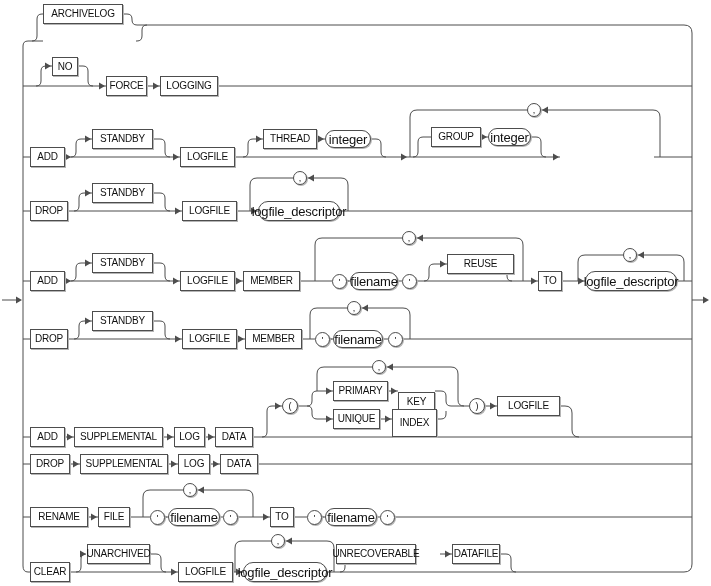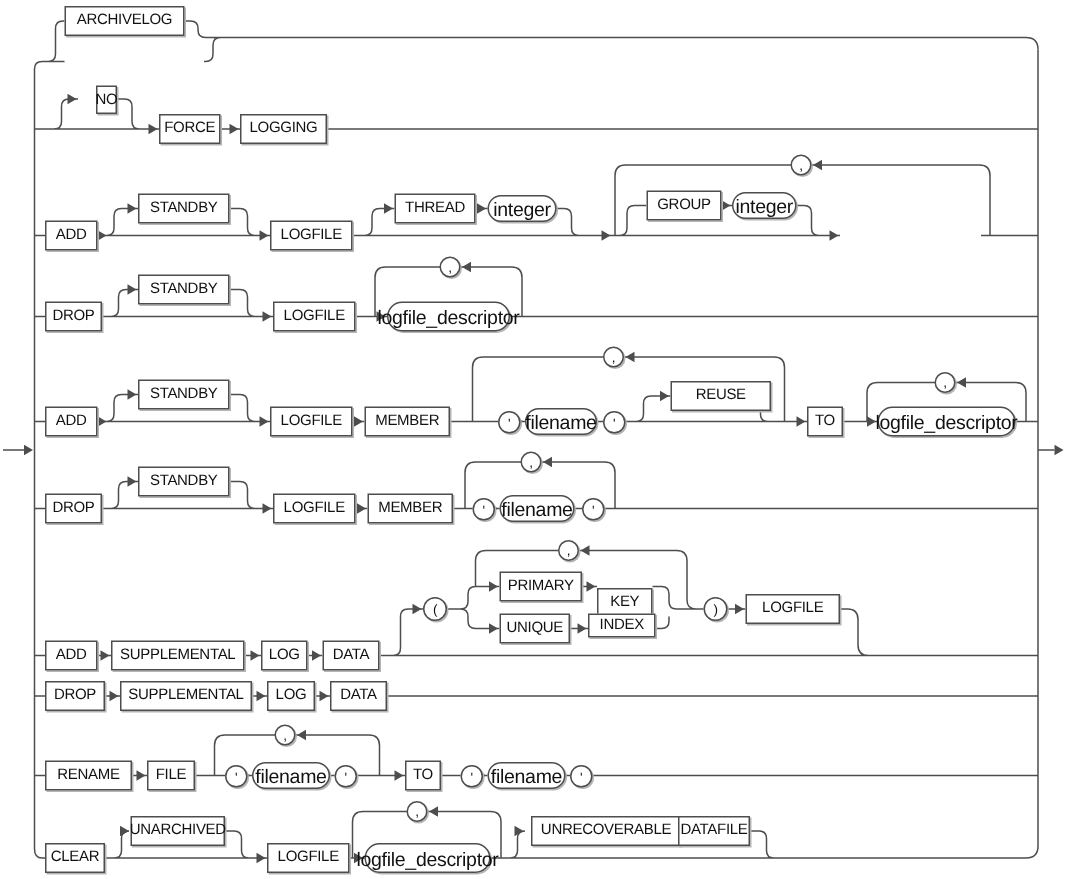--- a/index.html
+++ b/index.html
@@ -44,21 +44,21 @@
     <path d="M70,572 H178 M76,572 Q81,572 81,567 V559 Q81,554 86,554 M150,554 H156 Q161,554 161,559 V567 Q161,572 166,572 M233,572 H243 M235,572 V548 Q235,541 242,541 H327 Q334,541 334,548 V572 M327,572 H684 M340,572 Q345,572 345,567 V559 Q345,554 350,554 M440,554 H452 M500,554 H506 Q511,554 511,559 V567 Q511,572 516,572"></path>
   </g>
   <g fill="#4d4d4d" stroke="none">
     <path d="M22,300l-6,-3.5v7z M709,300l-6,-3.5v7z M51,66l-6,-3.5v7z M105,86l-6,-3.5v7z M159,86l-6,-3.5v7z M71,157l-6,-3.5v7z M91,139l-6,-3.5v7z M179,157l-6,-3.5v7z M262,139l-6,-3.5v7z M324,139l-6,-3.5v7z M407,157l-6,-3.5v7z M487,137l-6,-3.5v7z M559,157l-6,-3.5v7z M91,193l-6,-3.5v7z M181,211l-6,-3.5v7z M257,211l-6,-3.5v7z M71,281l-6,-3.5v7z M91,263l-6,-3.5v7z M179,281l-6,-3.5v7z M242,281l-6,-3.5v7z M349,281l-6,-3.5v7z M446,264l-6,-3.5v7z M537,281l-6,-3.5v7z M584,281l-6,-3.5v7z M91,321l-6,-3.5v7z M181,339l-6,-3.5v7z M244,339l-6,-3.5v7z M332,339l-6,-3.5v7z M73,437l-6,-3.5v7z M173,437l-6,-3.5v7z M214,437l-6,-3.5v7z M281,406l-6,-3.5v7z M332,391l-6,-3.5v7z M397,391l-6,-3.5v7z M332,419l-6,-3.5v7z M391,419l-6,-3.5v7z M496,406l-6,-3.5v7z M79,464l-6,-3.5v7z M177,464l-6,-3.5v7z M219,464l-6,-3.5v7z M97,517l-6,-3.5v7z M167,517l-6,-3.5v7z M269,517l-6,-3.5v7z M324,517l-6,-3.5v7z M86,554l-6,-3.5v7z M177,572l-6,-3.5v7z M242,572l-6,-3.5v7z M349,554l-6,-3.5v7z M451,554l-6,-3.5v7z"></path>
     <path d="M542,110l6,-3.5v7z M308,178l6,-3.5v7z M417,238l6,-3.5v7z M638,255l6,-3.5v7z M362,308l6,-3.5v7z M387,367l6,-3.5v7z M198,490l6,-3.5v7z M286,541l6,-3.5v7z"></path>
   </g>
 </svg>
 
 <div class="box" style="left:43px;top:4px;width:80px;height:20px">ARCHIVELOG</div>
 
-<div class="box" style="left:64px;top:57px;width:14px;height:19px">NO</div>
+<div class="box" style="left:52px;top:57px;width:26px;height:19px">NO</div>
 <div class="box" style="left:106px;top:76px;width:41px;height:20px">FORCE</div>
 <div class="box" style="left:160px;top:76px;width:58px;height:20px">LOGGING</div>
 
 <div class="box" style="left:30px;top:147px;width:35px;height:20px">ADD</div>
 <div class="box" style="left:92px;top:129px;width:61px;height:20px">STANDBY</div>
 <div class="box" style="left:180px;top:147px;width:55px;height:20px">LOGFILE</div>
 <div class="box" style="left:263px;top:129px;width:54px;height:20px">THREAD</div>
 <div class="box oval" style="left:325px;top:130px;width:46px;height:18px">integer</div>
 <div class="box" style="left:431px;top:127px;width:50px;height:20px">GROUP</div>
 <div class="box oval" style="left:488px;top:128px;width:43px;height:18px">integer</div>
@@ -93,21 +93,21 @@
 <div class="box circ" style="left:347px;top:301px;width:14px;height:14px">,</div>
 
 <div class="box" style="left:30px;top:427px;width:35px;height:20px">ADD</div>
 <div class="box" style="left:74px;top:427px;width:89px;height:20px">SUPPLEMENTAL</div>
 <div class="box" style="left:174px;top:427px;width:31px;height:20px">LOG</div>
 <div class="box" style="left:215px;top:427px;width:38px;height:20px">DATA</div>
 <div class="box circ" style="left:282px;top:398px;width:16px;height:16px">(</div>
 <div class="box" style="left:333px;top:381px;width:55px;height:20px">PRIMARY</div>
 <div class="box" style="left:398px;top:392px;width:37px;height:20px">KEY</div>
 <div class="box" style="left:333px;top:409px;width:47px;height:20px">UNIQUE</div>
-<div class="box" style="left:392px;top:409px;width:45px;height:16px">INDEX</div>
+<div class="box" style="left:392px;top:409px;width:45px;height:28px">INDEX</div>
 <div class="box circ" style="left:372px;top:360px;width:14px;height:14px">,</div>
 <div class="box circ" style="left:469px;top:398px;width:16px;height:16px">)</div>
 <div class="box" style="left:497px;top:396px;width:63px;height:20px">LOGFILE</div>
 
 <div class="box" style="left:30px;top:454px;width:40px;height:20px">DROP</div>
 <div class="box" style="left:80px;top:454px;width:88px;height:20px">SUPPLEMENTAL</div>
 <div class="box" style="left:178px;top:454px;width:32px;height:20px">LOG</div>
 <div class="box" style="left:220px;top:454px;width:38px;height:20px">DATA</div>
 
 <div class="box" style="left:30px;top:507px;width:58px;height:20px">RENAME</div>
@@ -119,16 +119,16 @@
 <div class="box" style="left:270px;top:507px;width:24px;height:20px">TO</div>
 <div class="box circ" style="left:307px;top:510px;width:15px;height:15px">'</div>
 <div class="box oval" style="left:325px;top:508px;width:52px;height:18px">filename</div>
 <div class="box circ" style="left:380px;top:510px;width:15px;height:15px">'</div>
 
 <div class="box" style="left:30px;top:562px;width:40px;height:20px">CLEAR</div>
 <div class="box" style="left:87px;top:544px;width:63px;height:20px">UNARCHIVED</div>
 <div class="box" style="left:178px;top:562px;width:55px;height:20px">LOGFILE</div>
 <div class="box oval" style="left:243px;top:562px;width:84px;height:20px">logfile_descriptor</div>
 <div class="box circ" style="left:271px;top:534px;width:14px;height:14px">,</div>
-<div class="box" style="left:354px;top:544px;width:100px;height:20px">UNRECOVERABLE</div>
+<div class="box" style="left:336px;top:544px;width:80px;height:20px">UNRECOVERABLE</div>
 <div class="box" style="left:452px;top:544px;width:48px;height:20px">DATAFILE</div>
 
 </div>
 
 </body></html>

